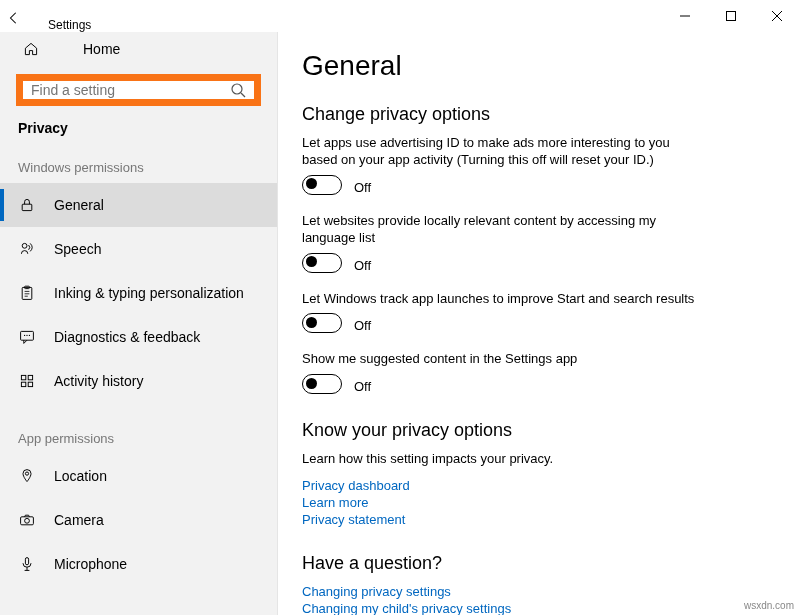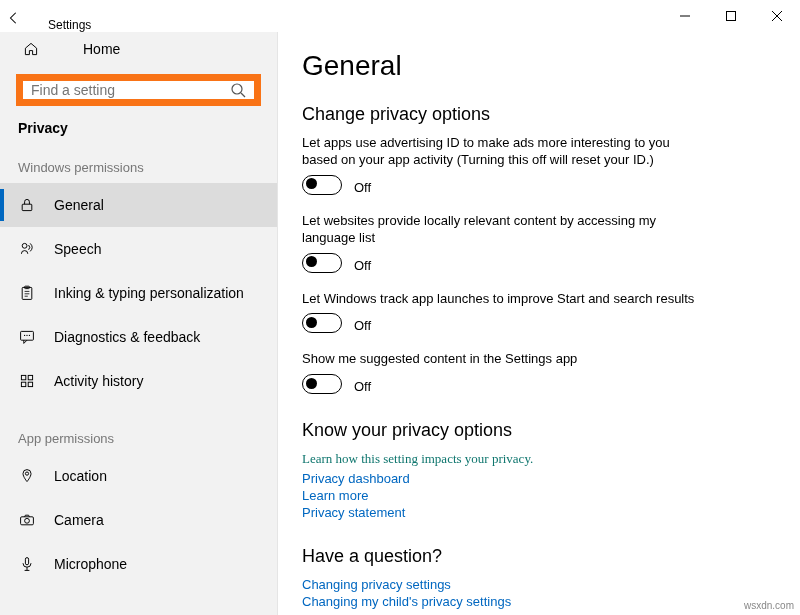--- a/index.html
+++ b/index.html
@@ -206,23 +206,22 @@
       position: absolute;
       top: 2.5px;
       left: 3px;
     }
     .toggle-state {
       margin-left: 12px;
       font-size: 13px;
     }
     .subtle {
       font-size: 13px;
-      color: #0f766e;
-      margin-bottom: 4px;
-      font-family: Liberation Serif, serif;
+      color: #000000;
+      margin-bottom: 12px;
     }
     .link {
       display: block;
       font-size: 13px;
       color: #0067c0;
       text-decoration: none;
       margin-bottom: 2px;
       cursor: pointer;
     }
     .know-section {

